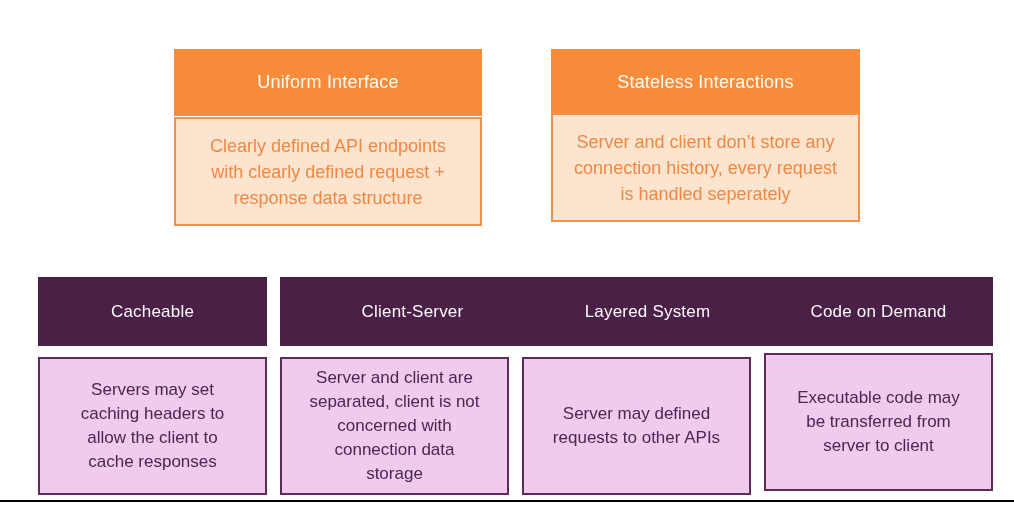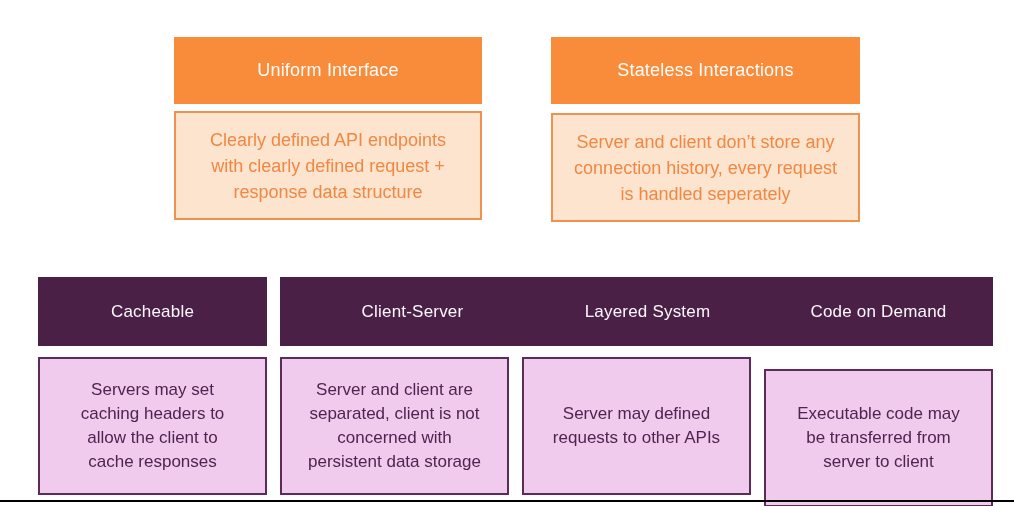--- a/index.html
+++ b/index.html
@@ -24,20 +24,21 @@
     justify-content: center;
     text-align: center;
     box-sizing: border-box;
   }
   .hdr.orange {
     background: #F98C3A;
     color: #FEFCFA;
     height: 67px;
     font-size: 18px;
     letter-spacing: 0.2px;
+    margin-top: 12px;
   }
   .hdr.purple {
     background: #4A2047;
     color: #FBF8FA;
     height: 69px;
     font-size: 17px;
     letter-spacing: 0.2px;
   }
 
   
@@ -75,43 +76,43 @@
     background: #000000;
   }
 </style>
 </head>
 <body>
 
 <div class="canvas">
 
   <section class="card" style="left:174px; top:37px; width:308px;">
     <div class="hdr orange">Uniform Interface</div>
-    <div class="desc orange" style="left:0; top:74px; width:308px; height:109px;">Clearly defined API endpoints with clearly defined request + response data structure</div>
+    <div class="desc orange" style="left:0; top:80px; width:308px; height:109px;">Clearly defined API endpoints with clearly defined request + response data structure</div>
   </section>
 
   <section class="card" style="left:551px; top:37px; width:309px;">
     <div class="hdr orange">Stateless Interactions</div>
     <div class="desc orange" style="left:0; top:76px; width:309px; height:109px;">Server and client don’t store any connection history, every request is handled seperately</div>
   </section>
 
   <section class="card" style="left:38px; top:277px; width:229px;">
     <div class="hdr purple">Cacheable</div>
     <div class="desc purple" style="left:0; top:80px; width:229px; height:138px;">Servers may set caching headers to allow the client to cache responses</div>
   </section>
 
   <section class="card" style="left:280px; top:277px; width:265px;">
     <div class="hdr purple">Client-Server</div>
-    <div class="desc purple" style="left:0; top:80px; width:229px; height:138px;">Server and client are separated, client is not concerned with persistent data storage</div>
+    <div class="desc purple" style="left:0; top:80px; width:229px; height:138px;">Server and client are separated, client is not concerned with connection data storage</div>
   </section>
 
   <section class="card" style="left:522px; top:277px; width:251px;">
     <div class="hdr purple">Layered System</div>
     <div class="desc purple" style="left:0; top:80px; width:229px; height:138px;">Server may defined requests to other APIs</div>
   </section>
 
   <section class="card" style="left:764px; top:277px; width:229px;">
     <div class="hdr purple">Code on Demand</div>
-    <div class="desc purple" style="left:0; top:92px; width:229px; height:138px;">Executable code may be transferred from server to client</div>
+    <div class="desc purple" style="left:0; top:76px; width:229px; height:138px;">Executable code may be transferred from server to client</div>
   </section>
 
   <div class="bottom-rule"></div>
 
 </div>
 
 </body></html>

